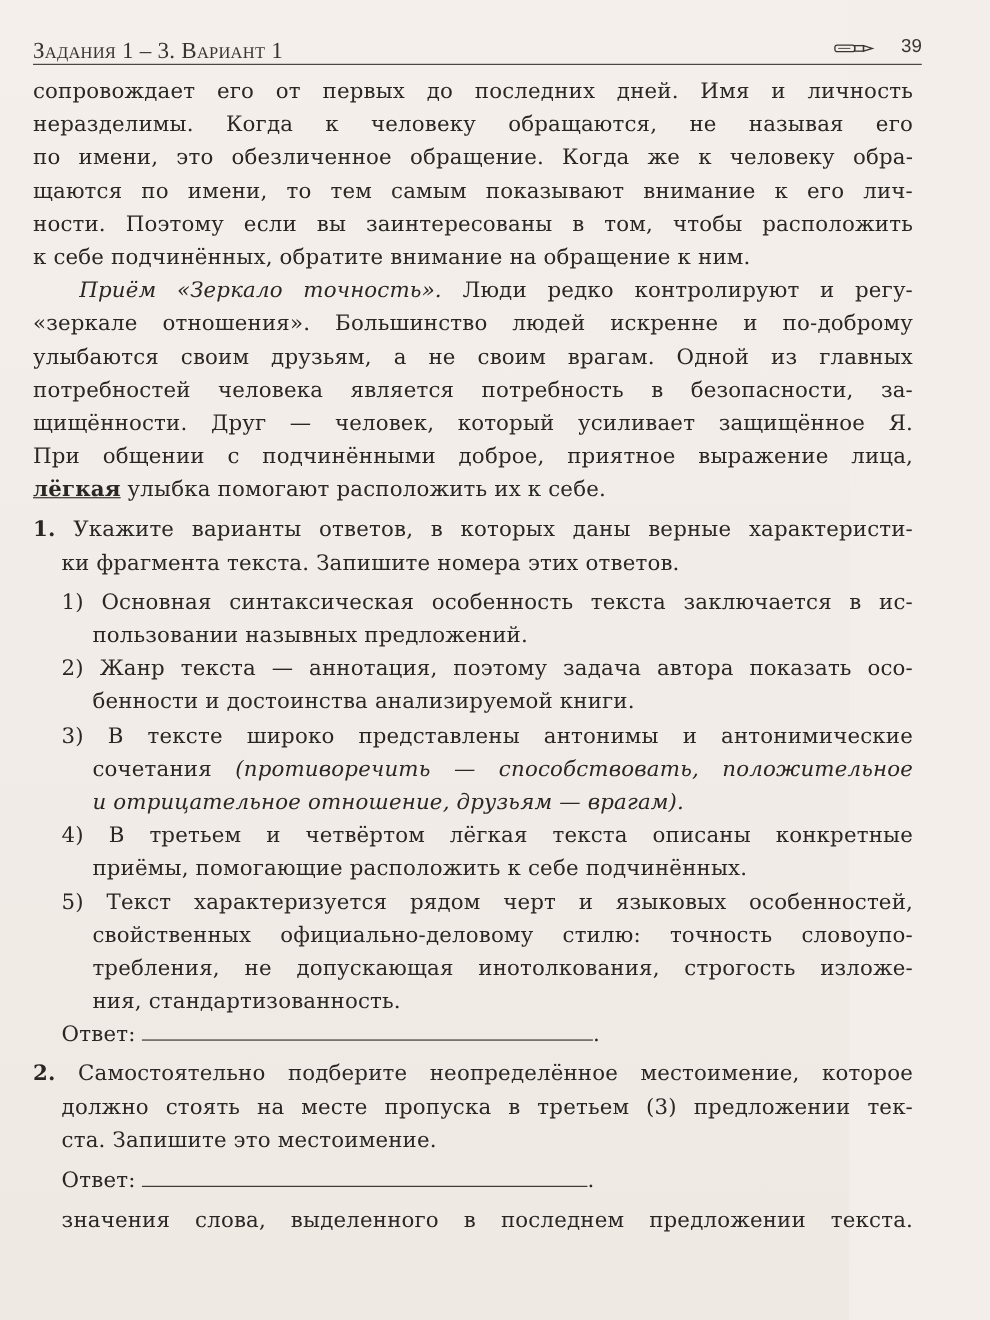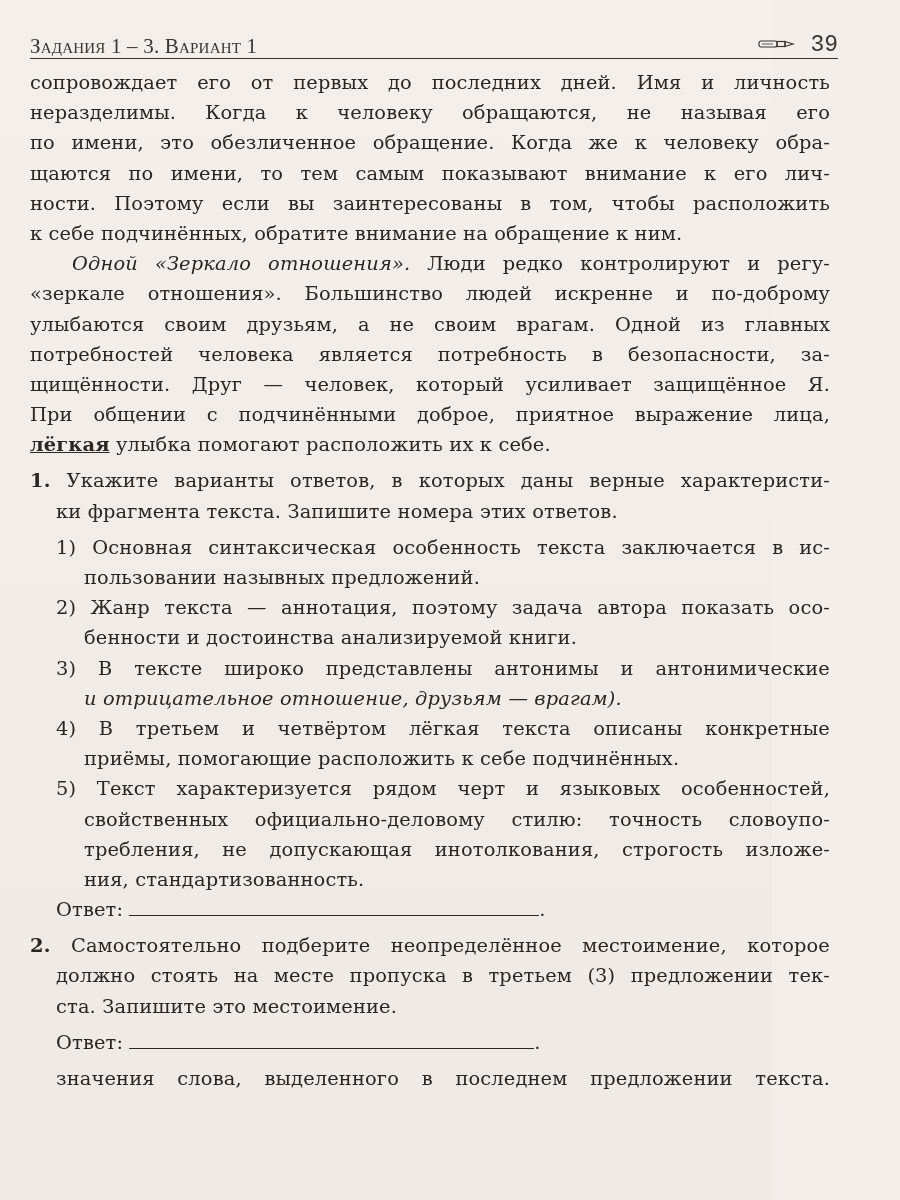--- a/index.html
+++ b/index.html
@@ -43,22 +43,22 @@
     position: absolute;
     right: 42px;
     top: 6px;
     width: 38px;
     height: 12px;
   }
   .page-number {
     position: absolute;
     right: 0;
     top: 0;
-    font-family: Liberation Mono, monospace;
-    font-size: 23px;
+    font-family: Liberation Sans, sans-serif;
+    font-size: 17px;
     color: #3a3432;
   }
   .content {
     position: absolute;
     left: 30px;
     top: 68px;
     width: 800px;
     font-size: 19.4px;
     line-height: 30.2px;
     letter-spacing: 0.15px;
@@ -113,21 +113,21 @@
     <div>
       <span class="line">сопровождает его от первых до последних дней. Имя и личность</span>
       <span class="line">неразделимы. Когда к человеку обращаются, не называя его</span>
       <span class="line">по имени, это обезличенное обращение. Когда же к человеку обра-</span>
       <span class="line">щаются по имени, то тем самым показывают внимание к его лич-</span>
       <span class="line">ности. Поэтому если вы заинтересованы в том, чтобы расположить</span>
       <span class="line last">к себе подчинённых, обратите внимание на обращение к ним.</span>
     </div>
 
     <div>
-      <span class="line indent"><span class="it">Одной «Зеркало отношения».</span><span> Люди редко контролируют и регу-</span></span>
+      <span class="line indent"><span class="it">Приём «Зеркало точность».</span><span> Люди редко контролируют и регу-</span></span>
       <span class="line">«зеркале отношения». Большинство людей искренне и по-доброму</span>
       <span class="line">улыбаются своим друзьям, а не своим врагам. Одной из главных</span>
       <span class="line">потребностей человека является потребность в безопасности, за-</span>
       <span class="line">щищённости. Друг — человек, который усиливает защищённое Я.</span>
       <span class="line">При общении с подчинёнными доброе, приятное выражение лица,</span>
       <span class="line last"><span class="under">лёгкая</span><span> улыбка помогают расположить их к себе.</span></span>
     </div>
 
     <div class="q-block">
       <span class="line"><span class="bold-num">1.</span> <span>Укажите варианты ответов, в которых даны верные характеристи-</span></span>
@@ -139,20 +139,21 @@
         <span class="line last opt-cont">пользовании назывных предложений.</span>
       </div>
 
       <div>
         <span class="line opt-indent"><span>2)</span> <span>Жанр текста — аннотация, поэтому задача автора показать осо-</span></span>
         <span class="line last opt-cont">бенности и достоинства анализируемой книги.</span>
       </div>
 
       <div>
         <span class="line opt-indent"><span>3)</span> <span>В тексте широко представлены антонимы и антонимические</span></span>
+        <span class="line opt-cont"><span>сочетания </span><span class="it">(противоречить — способствовать, положительное</span></span>
         <span class="line last opt-cont it">и отрицательное отношение, друзьям — врагам).</span>
       </div>
 
       <div>
         <span class="line opt-indent"><span>4)</span> <span>В третьем и четвёртом лёгкая текста описаны конкретные</span></span>
         <span class="line last opt-cont">приёмы, помогающие расположить к себе подчинённых.</span>
       </div>
 
       <div>
         <span class="line opt-indent"><span>5)</span> <span>Текст характеризуется рядом черт и языковых особенностей,</span></span>

